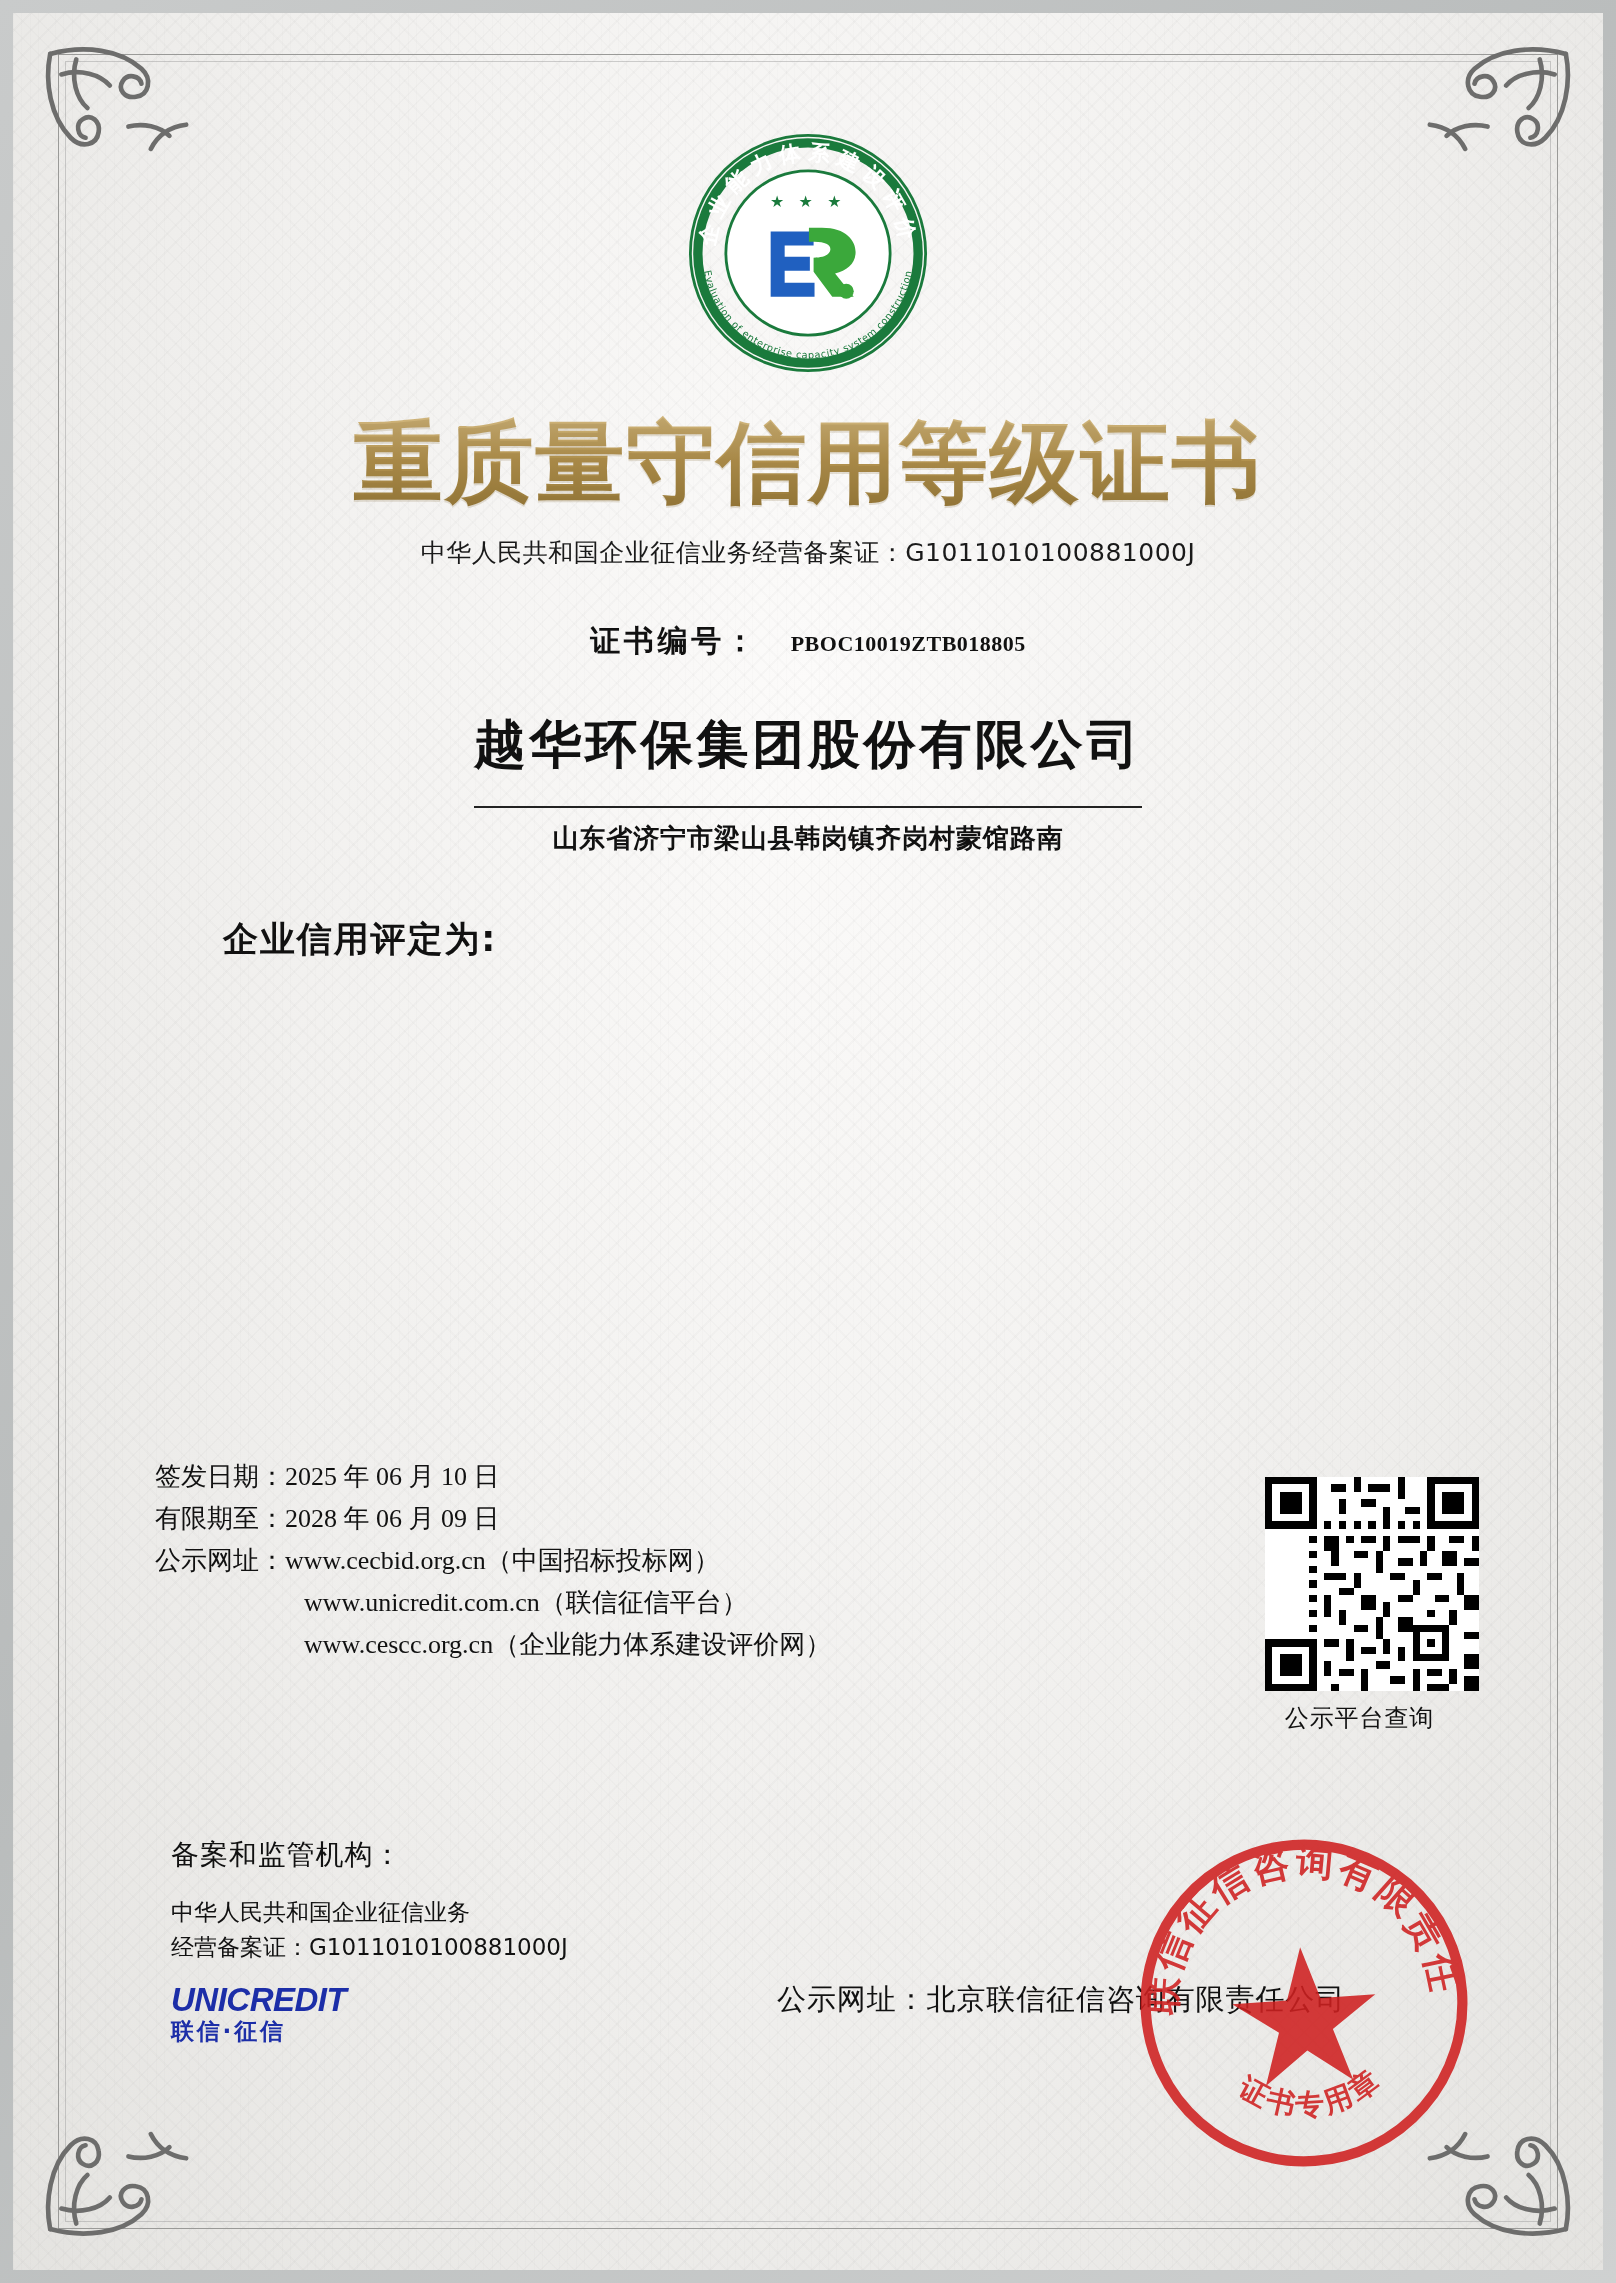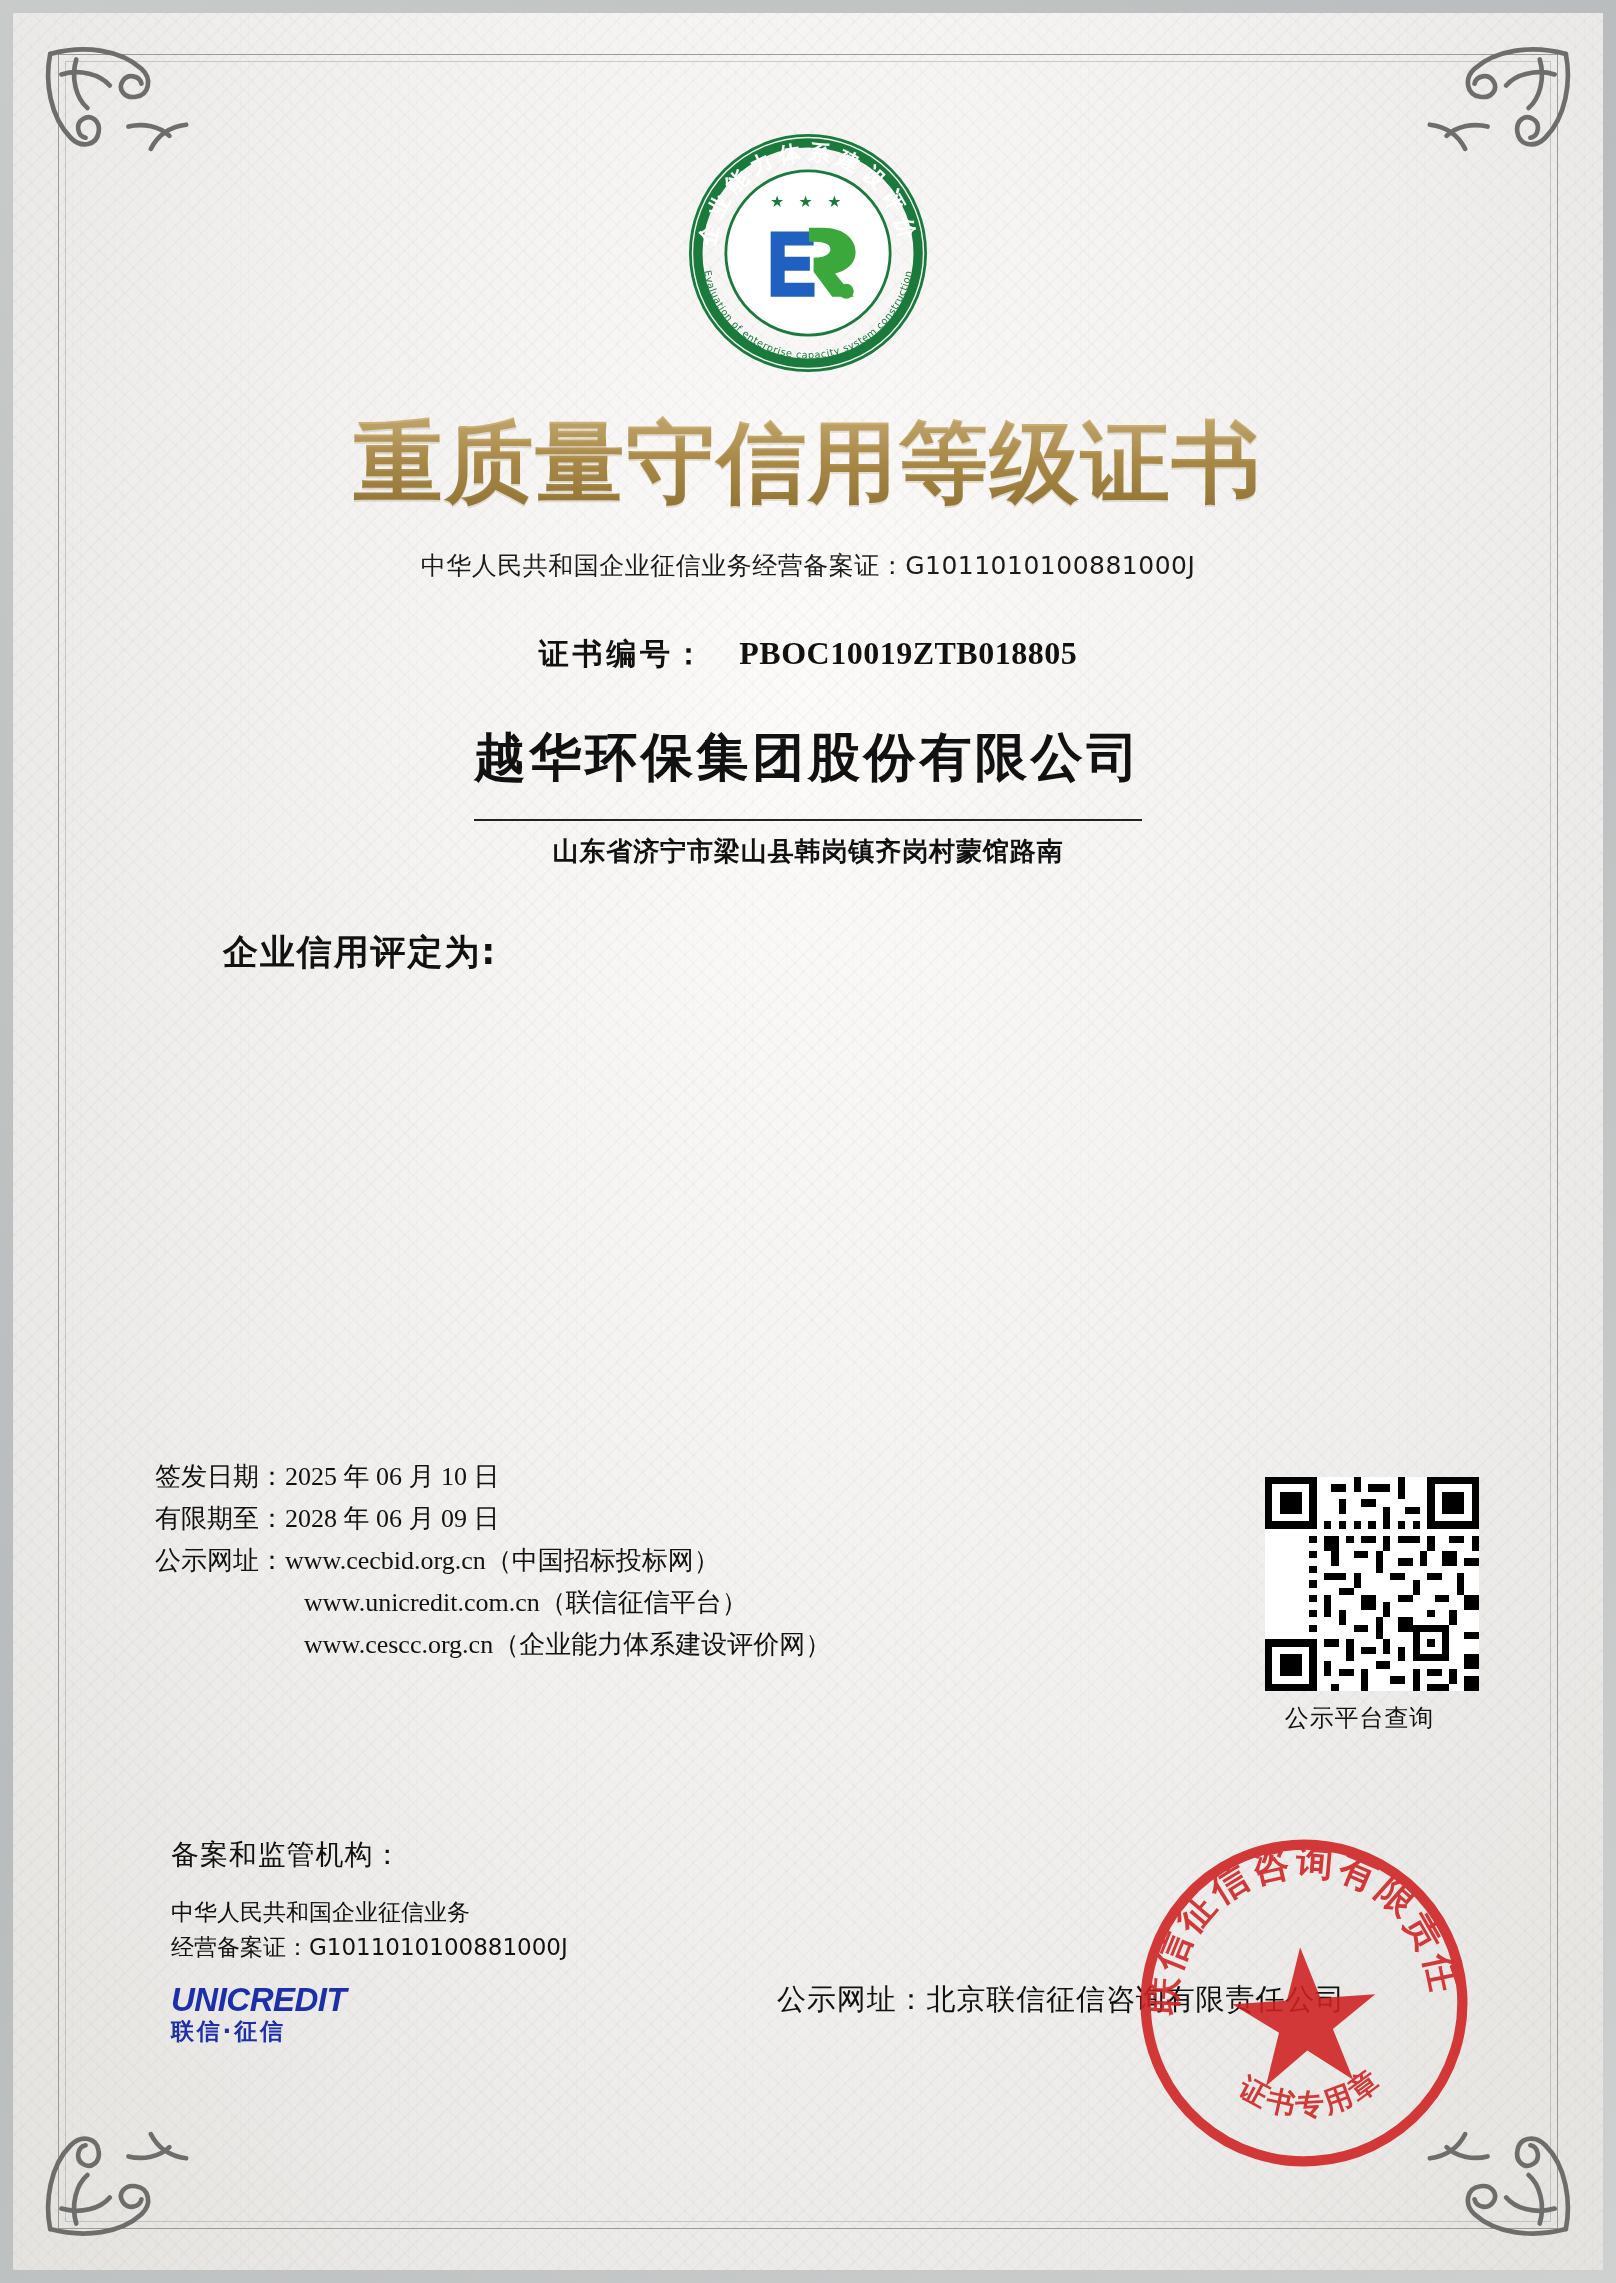--- a/index.html
+++ b/index.html
@@ -91,21 +91,21 @@
     letter-spacing: 1.9px;
     color: #b89a62;
     background: linear-gradient(180deg, #d9c08a 0%, #b2924f 48%, #8f7234 100%);
     -webkit-background-clip: text;
     background-clip: text;
     -webkit-text-fill-color: transparent;
     text-shadow: 0 1.9px 0 rgba(120,95,40,0.18);
     white-space: nowrap;
   }
   .subtitle-reg {
-    margin-top: 26px;
+    margin-top: 13px;
     font-family: "DejaVu Sans", sans-serif;
     font-size: 25px;
     color: #1a1a1a;
     letter-spacing: 0.5px;
     white-space: nowrap;
   }
 
   
   .cert-no-row {
     margin-top: 52px;
@@ -116,21 +116,21 @@
   }
   .cert-no-label {
     font-family: "DejaVu Sans", sans-serif;
     font-size: 30px;
     font-weight: 700;
     color: #111;
     letter-spacing: 3.7px;
   }
   .cert-no-value {
     font-family: "Liberation Serif", serif;
-    font-size: 32px;
+    font-size: 22px;
     font-weight: 700;
     color: #111;
     letter-spacing: 0.5px;
   }
 
   
   .company-name {
     margin-top: 48px;
     font-family: "DejaVu Sans", sans-serif;
     font-size: 52px;

